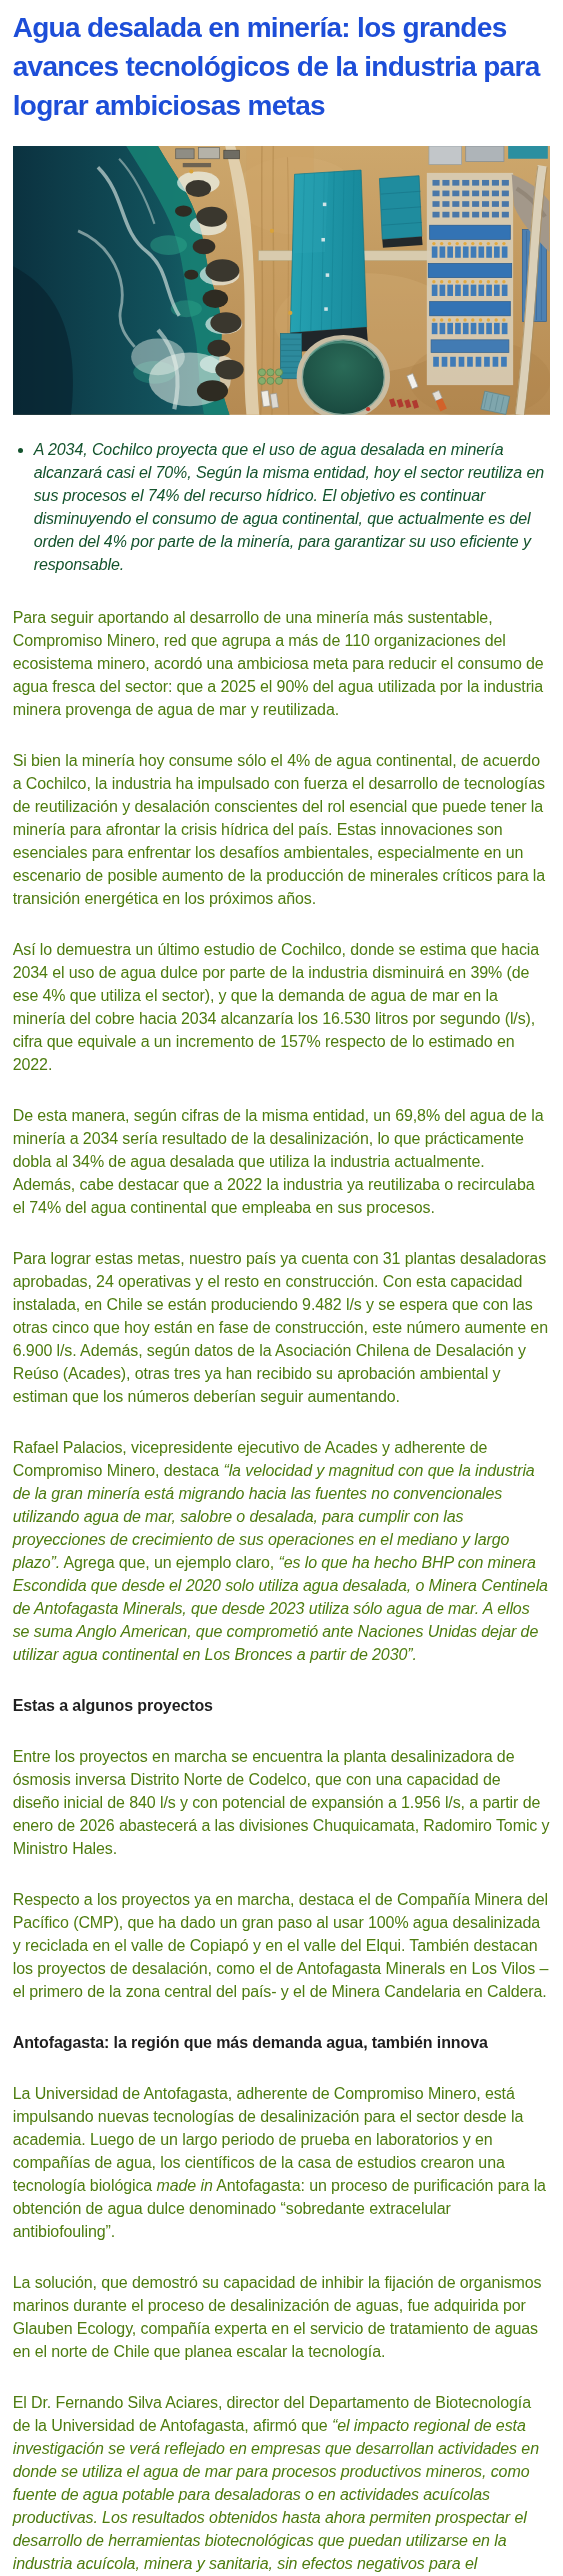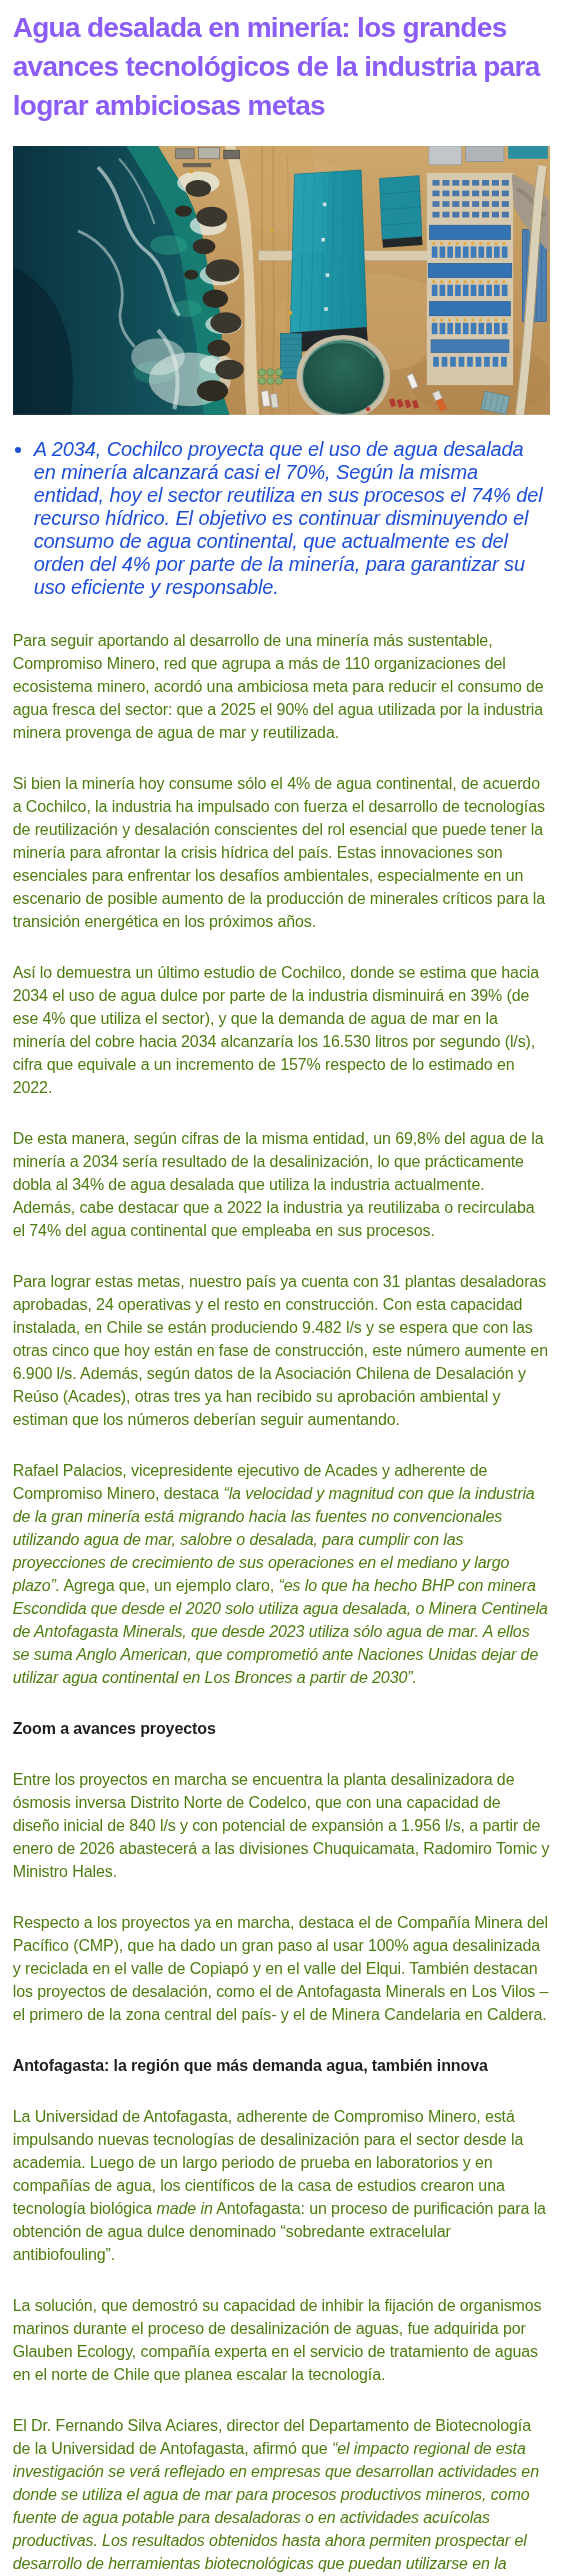--- a/index.html
+++ b/index.html
@@ -8,36 +8,36 @@
     font-family:"Liberation Sans","DejaVu Sans",sans-serif;
     color:#3d3d3d;
     -webkit-font-smoothing:antialiased;
   }
   .page{width:563px;}
   article{padding:2.8px 12.7px 21px 12.7px;}
   h1{
     font-size:28px;
     line-height:39px;
     font-weight:700;
-    color:#8b5cf6;
+    color:#1d4ed8;
     letter-spacing:-0.7px;
     margin:5.6px 0 21px 0;
   }
   figure.hero{margin:0 0 22.5px 0;}
   figure.hero svg{display:block;width:100%;height:auto;}
   ul.lead{
     margin:0 0 30px 0;
     padding:0 0 0 21px;
   }
   ul.lead li{
     font-style:italic;
-    font-size:20px;
+    font-size:16px;
     line-height:23px;
     letter-spacing:-0.1px;
-    color:#1d4ed8;
+    color:#14532d;
   }
   p.body-p{
     font-size:16px;
     line-height:23px;
     letter-spacing:-0.1px;
     margin:0 0 28px 0;
     color:#4d7c0f;
   }
   p.body-p em{}
   h2.section-h{
@@ -343,21 +343,21 @@
       <li><em>A 2034, Cochilco proyecta que el uso de agua desalada en minería alcanzará casi el 70%, Según la misma entidad, hoy el sector reutiliza en sus procesos el 74% del recurso hídrico. El objetivo es continuar disminuyendo el consumo de agua continental, que actualmente es del orden del 4% por parte de la minería, para garantizar su uso eficiente y responsable.</em></li>
     </ul>
 
     <section id="body-blocks">
         <p class="body-p"><span>Para seguir aportando al desarrollo de una minería más sustentable, Compromiso Minero, red que agrupa a más de 110 organizaciones del ecosistema minero, acordó una ambiciosa meta para reducir el consumo de agua fresca del sector: que a 2025 el 90% del agua utilizada por la industria minera provenga de agua de mar y reutilizada.</span></p>
         <p class="body-p"><span>Si bien la minería hoy consume sólo el 4% de agua continental, de acuerdo a Cochilco, la industria ha impulsado con fuerza el desarrollo de tecnologías de reutilización y desalación conscientes del rol esencial que puede tener la minería para afrontar la crisis hídrica del país. Estas innovaciones son esenciales para enfrentar los desafíos ambientales, especialmente en un escenario de posible aumento de la producción de minerales críticos para la transición energética en los próximos años.</span></p>
         <p class="body-p"><span>Así lo demuestra un último estudio de Cochilco, donde se estima que hacia 2034 el uso de agua dulce por parte de la industria disminuirá en 39% (de ese 4% que utiliza el sector), y que la demanda de agua de mar en la minería del cobre hacia 2034 alcanzaría los 16.530 litros por segundo (l/s), cifra que equivale a un incremento de 157% respecto de lo estimado en 2022.</span></p>
         <p class="body-p"><span>De esta manera, según cifras de la misma entidad, un 69,8% del agua de la minería a 2034 sería resultado de la desalinización, lo que prácticamente dobla al 34% de agua desalada que utiliza la industria actualmente. Además, cabe destacar que a 2022 la industria ya reutilizaba o recirculaba el 74% del agua continental que empleaba en sus procesos.</span></p>
         <p class="body-p"><span>Para lograr estas metas, nuestro país ya cuenta con 31 plantas desaladoras aprobadas, 24 operativas y el resto en construcción. Con esta capacidad instalada, en Chile se están produciendo 9.482 l/s y se espera que con las otras cinco que hoy están en fase de construcción, este número aumente en 6.900 l/s. Además, según datos de la Asociación Chilena de Desalación y Reúso (Acades), otras tres ya han recibido su aprobación ambiental y estiman que los números deberían seguir aumentando.</span></p>
         <p class="body-p"><span>Rafael Palacios, vicepresidente ejecutivo de Acades y adherente de Compromiso Minero, destaca </span><em>“la velocidad y magnitud con que la industria de la gran minería está migrando hacia las fuentes no convencionales utilizando agua de mar, salobre o desalada, para cumplir con las proyecciones de crecimiento de sus operaciones en el mediano y largo plazo”.</em><span> Agrega que, un ejemplo claro, </span><em>“es lo que ha hecho BHP con minera Escondida que desde el 2020 solo utiliza agua desalada, o Minera Centinela de Antofagasta Minerals, que desde 2023 utiliza sólo agua de mar. A ellos se suma Anglo American, que comprometió ante Naciones Unidas dejar de utilizar agua continental en Los Bronces a partir de 2030”.</em></p>
-        <h2 class="section-h">Zoom a avances proyectos</h2>
+        <h2 class="section-h">Estas a algunos proyectos</h2>
         <p class="body-p"><span>Entre los proyectos en marcha se encuentra la planta desalinizadora de ósmosis inversa Distrito Norte de Codelco, que con una capacidad de diseño inicial de 840 l/s y con potencial de expansión a 1.956 l/s, a partir de enero de 2026 abastecerá a las divisiones Chuquicamata, Radomiro Tomic y Ministro Hales.</span></p>
         <p class="body-p"><span>Respecto a los proyectos ya en marcha, destaca el de Compañía Minera del Pacífico (CMP), que ha dado un gran paso al usar 100% agua desalinizada y reciclada en el valle de Copiapó y en el valle del Elqui. También destacan los proyectos de desalación, como el de Antofagasta Minerals en Los Vilos – el primero de la zona central del país- y el de Minera Candelaria en Caldera.</span></p>
         <h2 class="section-h">Antofagasta: la región que más demanda agua, también innova</h2>
         <p class="body-p"><span>La Universidad de Antofagasta, adherente de Compromiso Minero, está impulsando nuevas tecnologías de desalinización para el sector desde la academia. Luego de un largo periodo de prueba en laboratorios y en compañías de agua, los científicos de la casa de estudios crearon una tecnología biológica </span><em>made in</em><span> Antofagasta: un proceso de purificación para la obtención de agua dulce denominado “sobredante extracelular antibiofouling”.</span></p>
         <p class="body-p"><span>La solución, que demostró su capacidad de inhibir la fijación de organismos marinos durante el proceso de desalinización de aguas, fue adquirida por Glauben Ecology, compañía experta en el servicio de tratamiento de aguas en el norte de Chile que planea escalar la tecnología.</span></p>
         <p class="body-p"><span>El Dr. Fernando Silva Aciares, director del Departamento de Biotecnología de la Universidad de Antofagasta, afirmó que </span><em>“el impacto regional de esta investigación se verá reflejado en empresas que desarrollan actividades en donde se utiliza el agua de mar para procesos productivos mineros, como fuente de agua potable para desaladoras o en actividades acuícolas productivas. Los resultados obtenidos hasta ahora permiten prospectar el desarrollo de herramientas biotecnológicas que puedan utilizarse en la industria acuícola, minera y sanitaria, sin efectos negativos para el ecosistema”.</em></p>
       </section>
 
   </article>
 </main>

